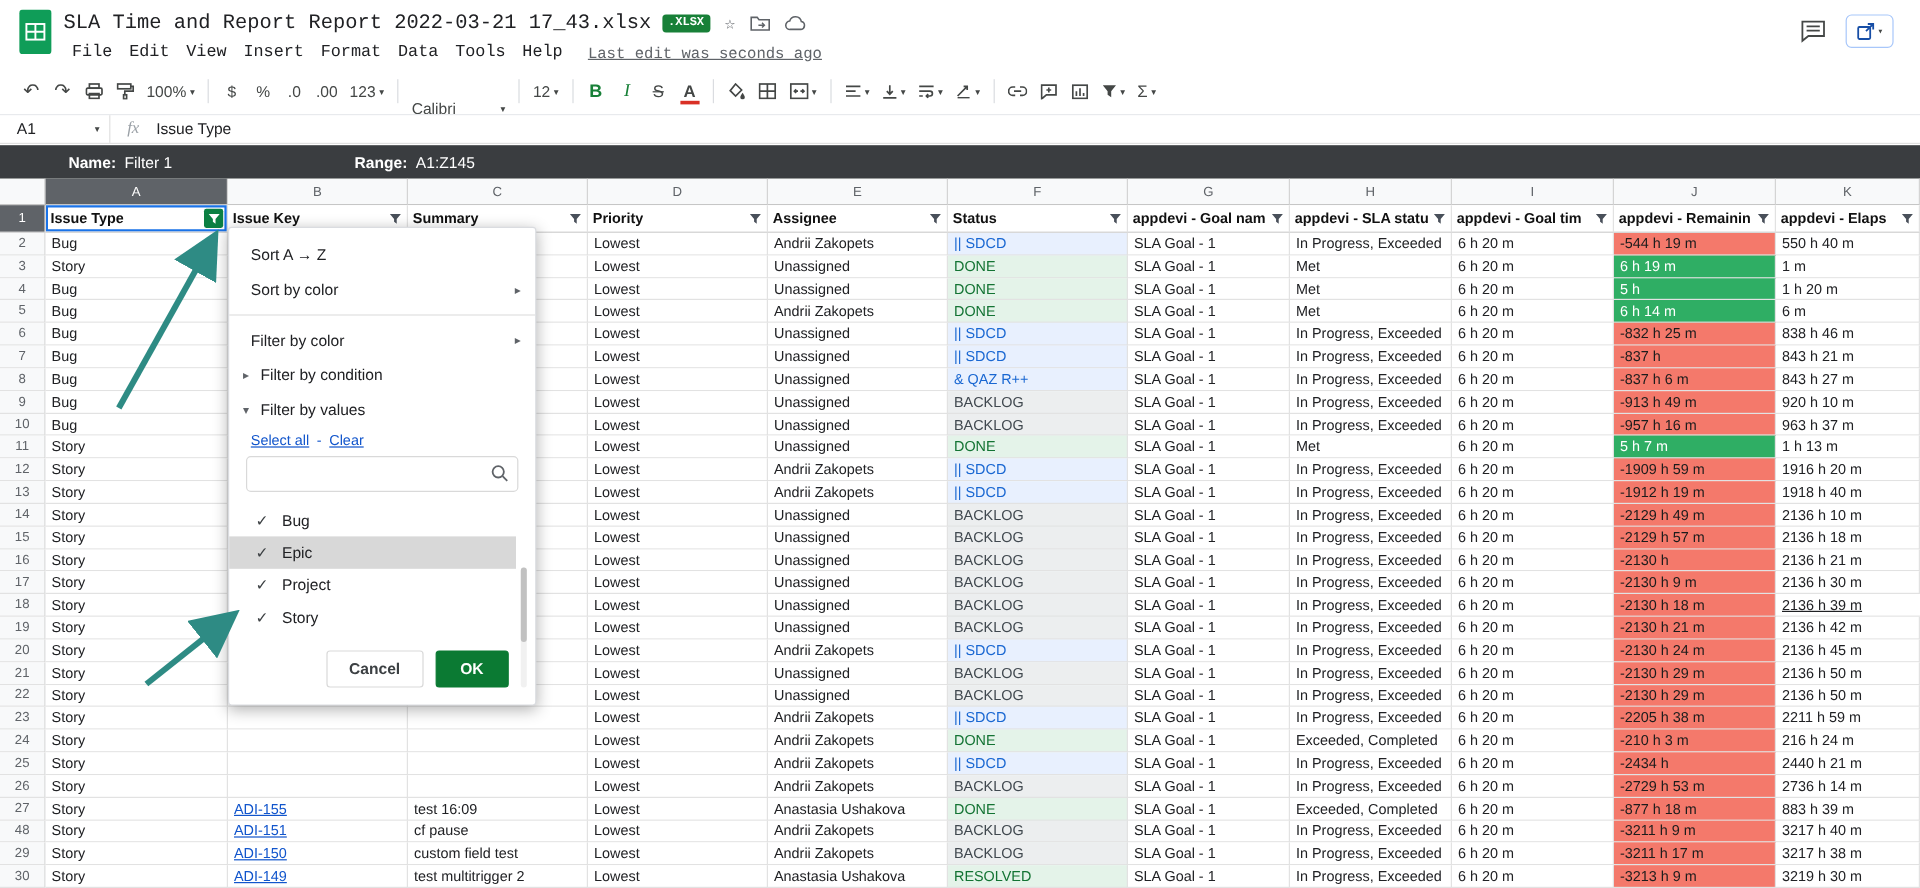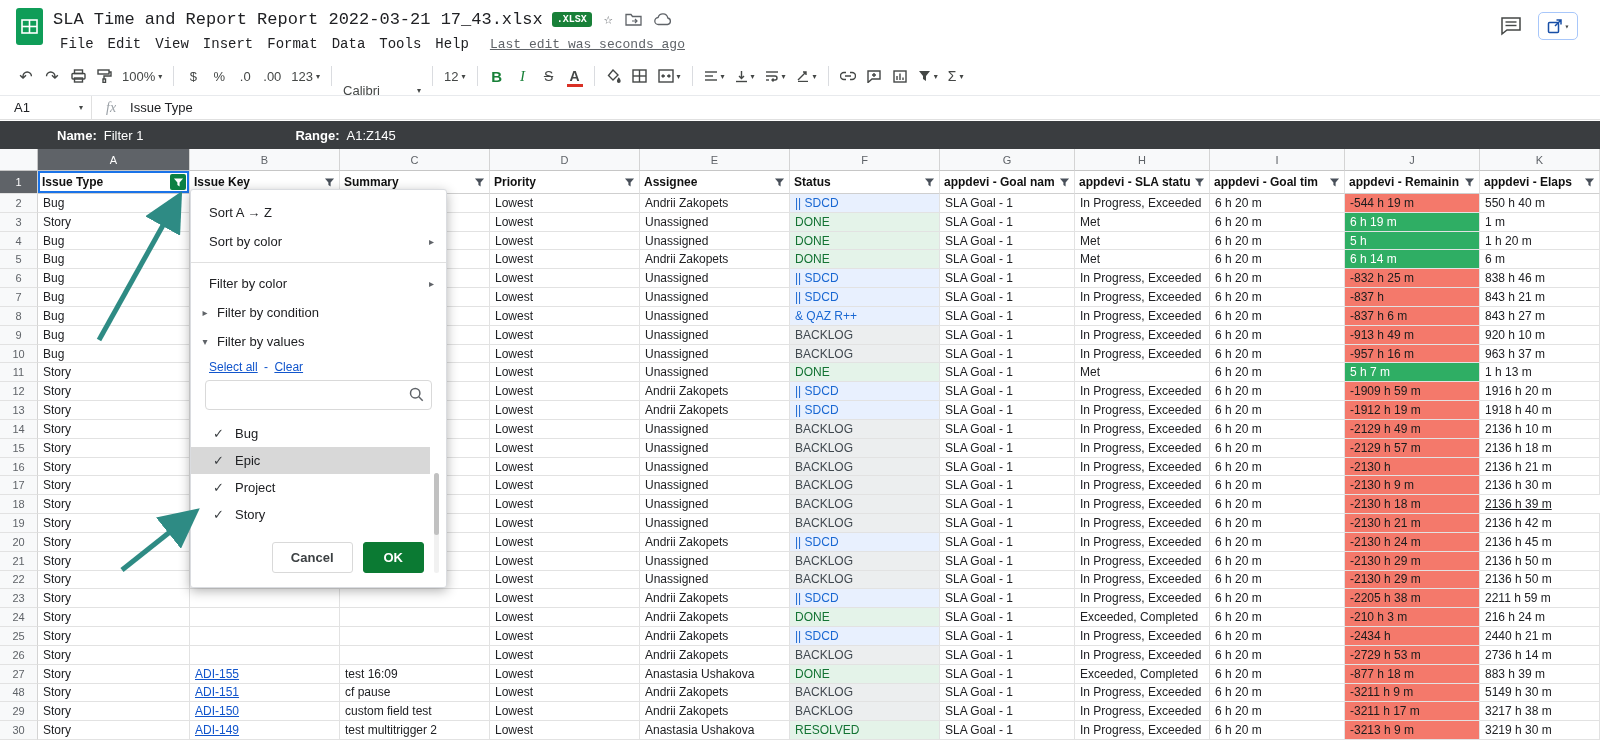--- a/index.html
+++ b/index.html
@@ -787,21 +787,21 @@
           <div class="dcell" style="width: 152px; height: 18.83px;">Story</div>
           <div class="dcell link" style="width: 150px; height: 18.83px;">ADI-151</div>
           <div class="dcell" style="width: 150px; height: 18.83px;">cf pause</div>
           <div class="dcell" style="width: 150px; height: 18.83px;">Lowest</div>
           <div class="dcell" style="width: 150px; height: 18.83px;">Andrii Zakopets</div>
           <div class="dcell st-gray" style="width: 150px; height: 18.83px;">BACKLOG</div>
           <div class="dcell" style="width: 135px; height: 18.83px;">SLA Goal - 1</div>
           <div class="dcell" style="width: 135px; height: 18.83px;">In Progress, Exceeded</div>
           <div class="dcell" style="width: 135px; height: 18.83px;">6 h 20 m</div>
           <div class="dcell rm-red" style="width: 135px; height: 18.83px;">-3211 h 9 m</div>
-          <div class="dcell" style="width: 120px; height: 18.83px;">5149 h 30 m</div>
+          <div class="dcell" style="width: 120px; height: 18.83px;">3217 h 40 m</div>
         </div>
         <div class="drow">
           <div class="dcell" style="width: 152px; height: 18.83px;">Story</div>
           <div class="dcell link" style="width: 150px; height: 18.83px;">ADI-150</div>
           <div class="dcell" style="width: 150px; height: 18.83px;">custom field test</div>
           <div class="dcell" style="width: 150px; height: 18.83px;">Lowest</div>
           <div class="dcell" style="width: 150px; height: 18.83px;">Andrii Zakopets</div>
           <div class="dcell st-gray" style="width: 150px; height: 18.83px;">BACKLOG</div>
           <div class="dcell" style="width: 135px; height: 18.83px;">SLA Goal - 1</div>
           <div class="dcell" style="width: 135px; height: 18.83px;">In Progress, Exceeded</div>

